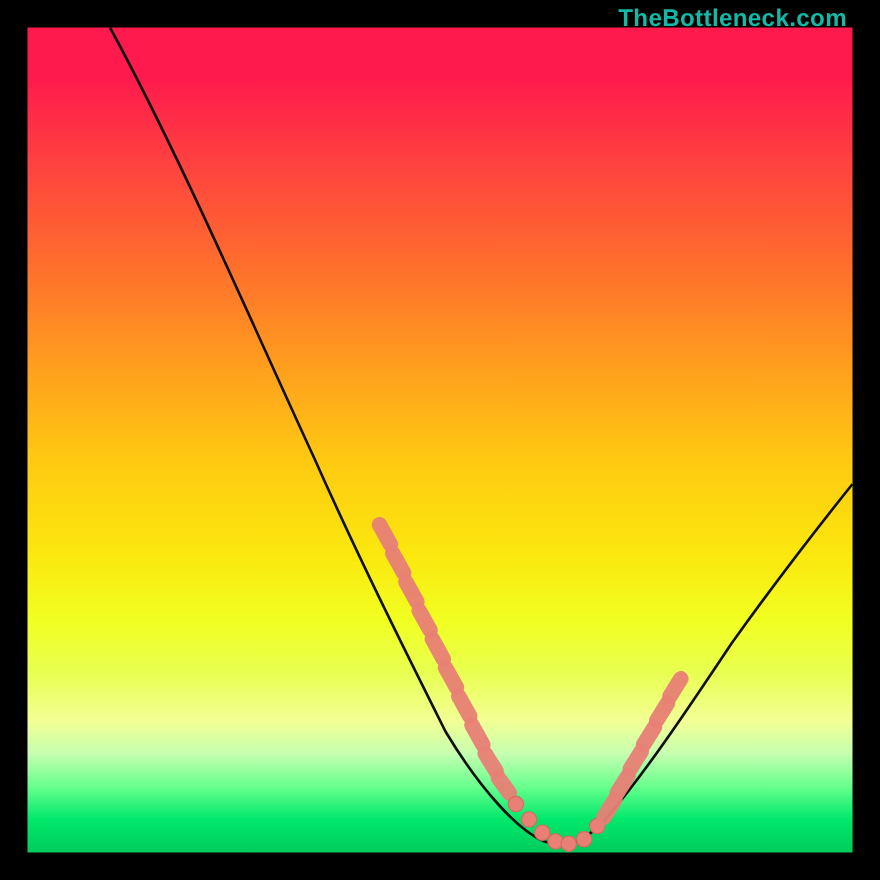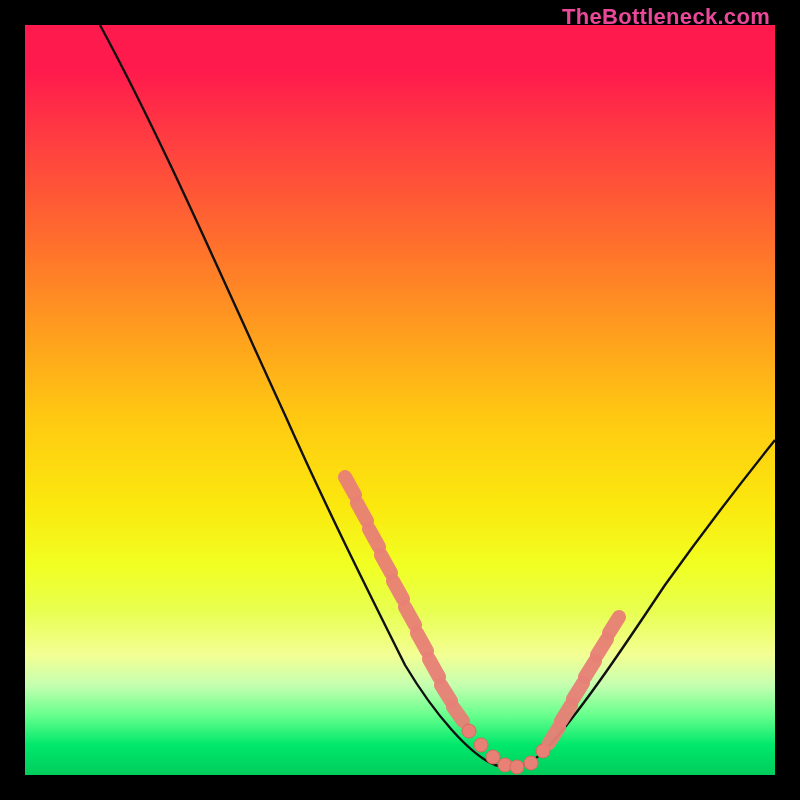--- a/index.html
+++ b/index.html
@@ -40,21 +40,21 @@
       #c6ffb0 88%,
       #68ff8d 92%,
       #00e86b 96%,
       #00cc5c 100%
     );
   }
   .watermark {
     position: absolute;
     top: 4px;
     right: 30px;
-    color: #ec4899;
+    color: #14b8a6;
     font-size: 22px;
     font-weight: 600;
     letter-spacing: 0.3px;
     user-select: none;
   }
   svg.curve {
     position: absolute;
     left: 0;
     top: 0;
     width: 750px;

